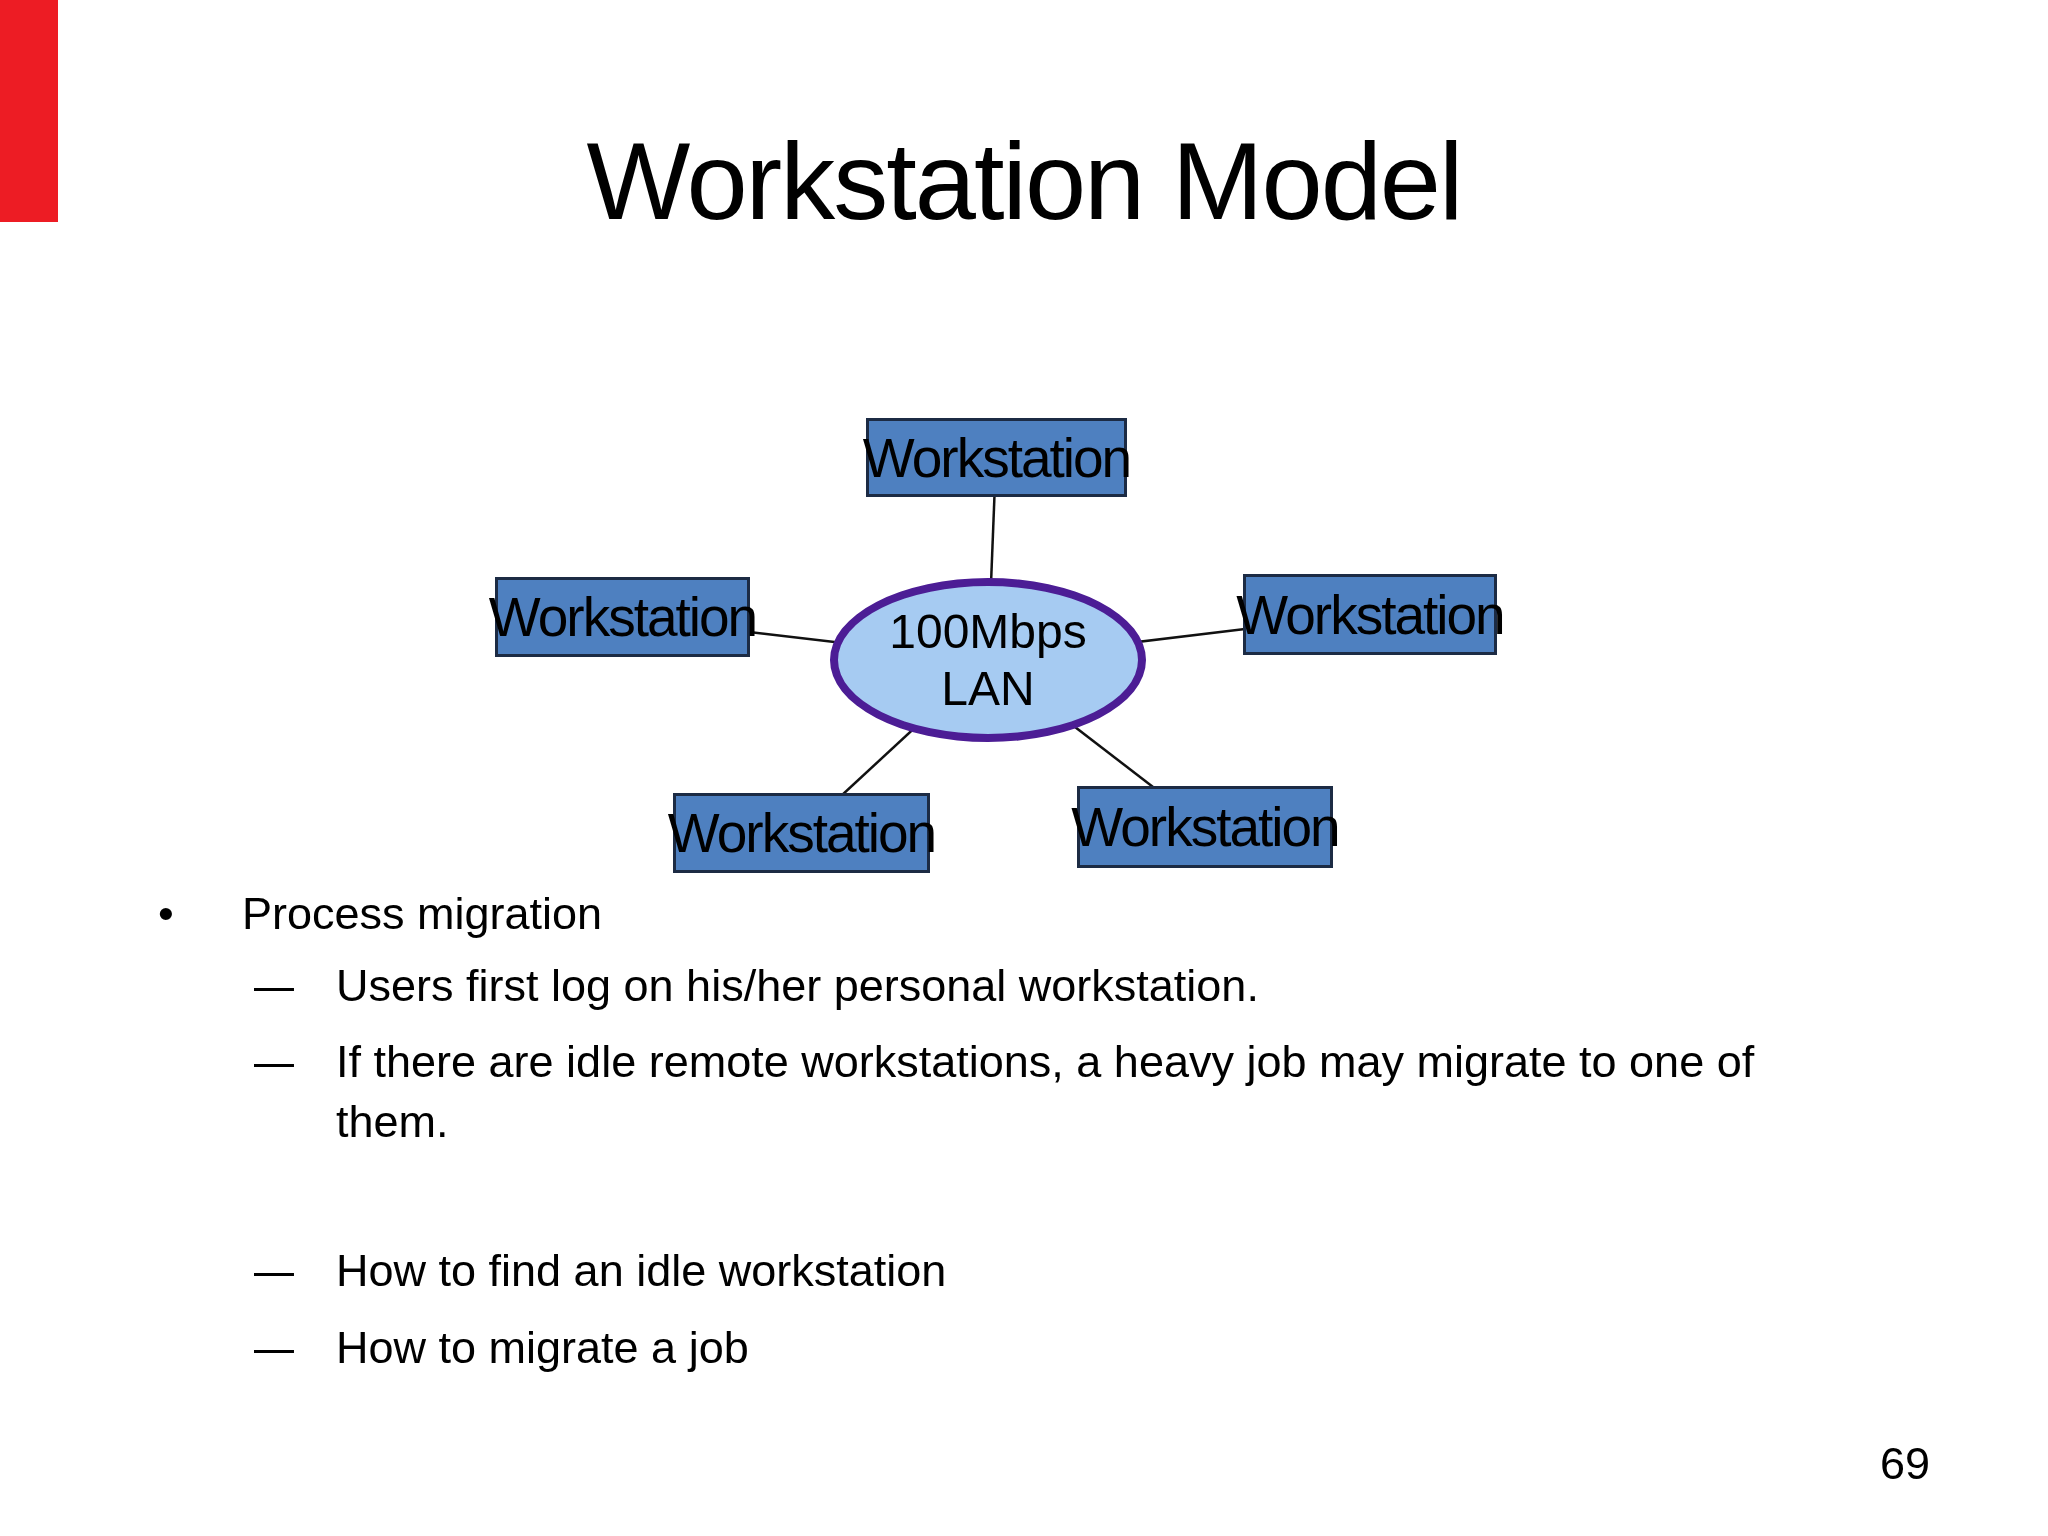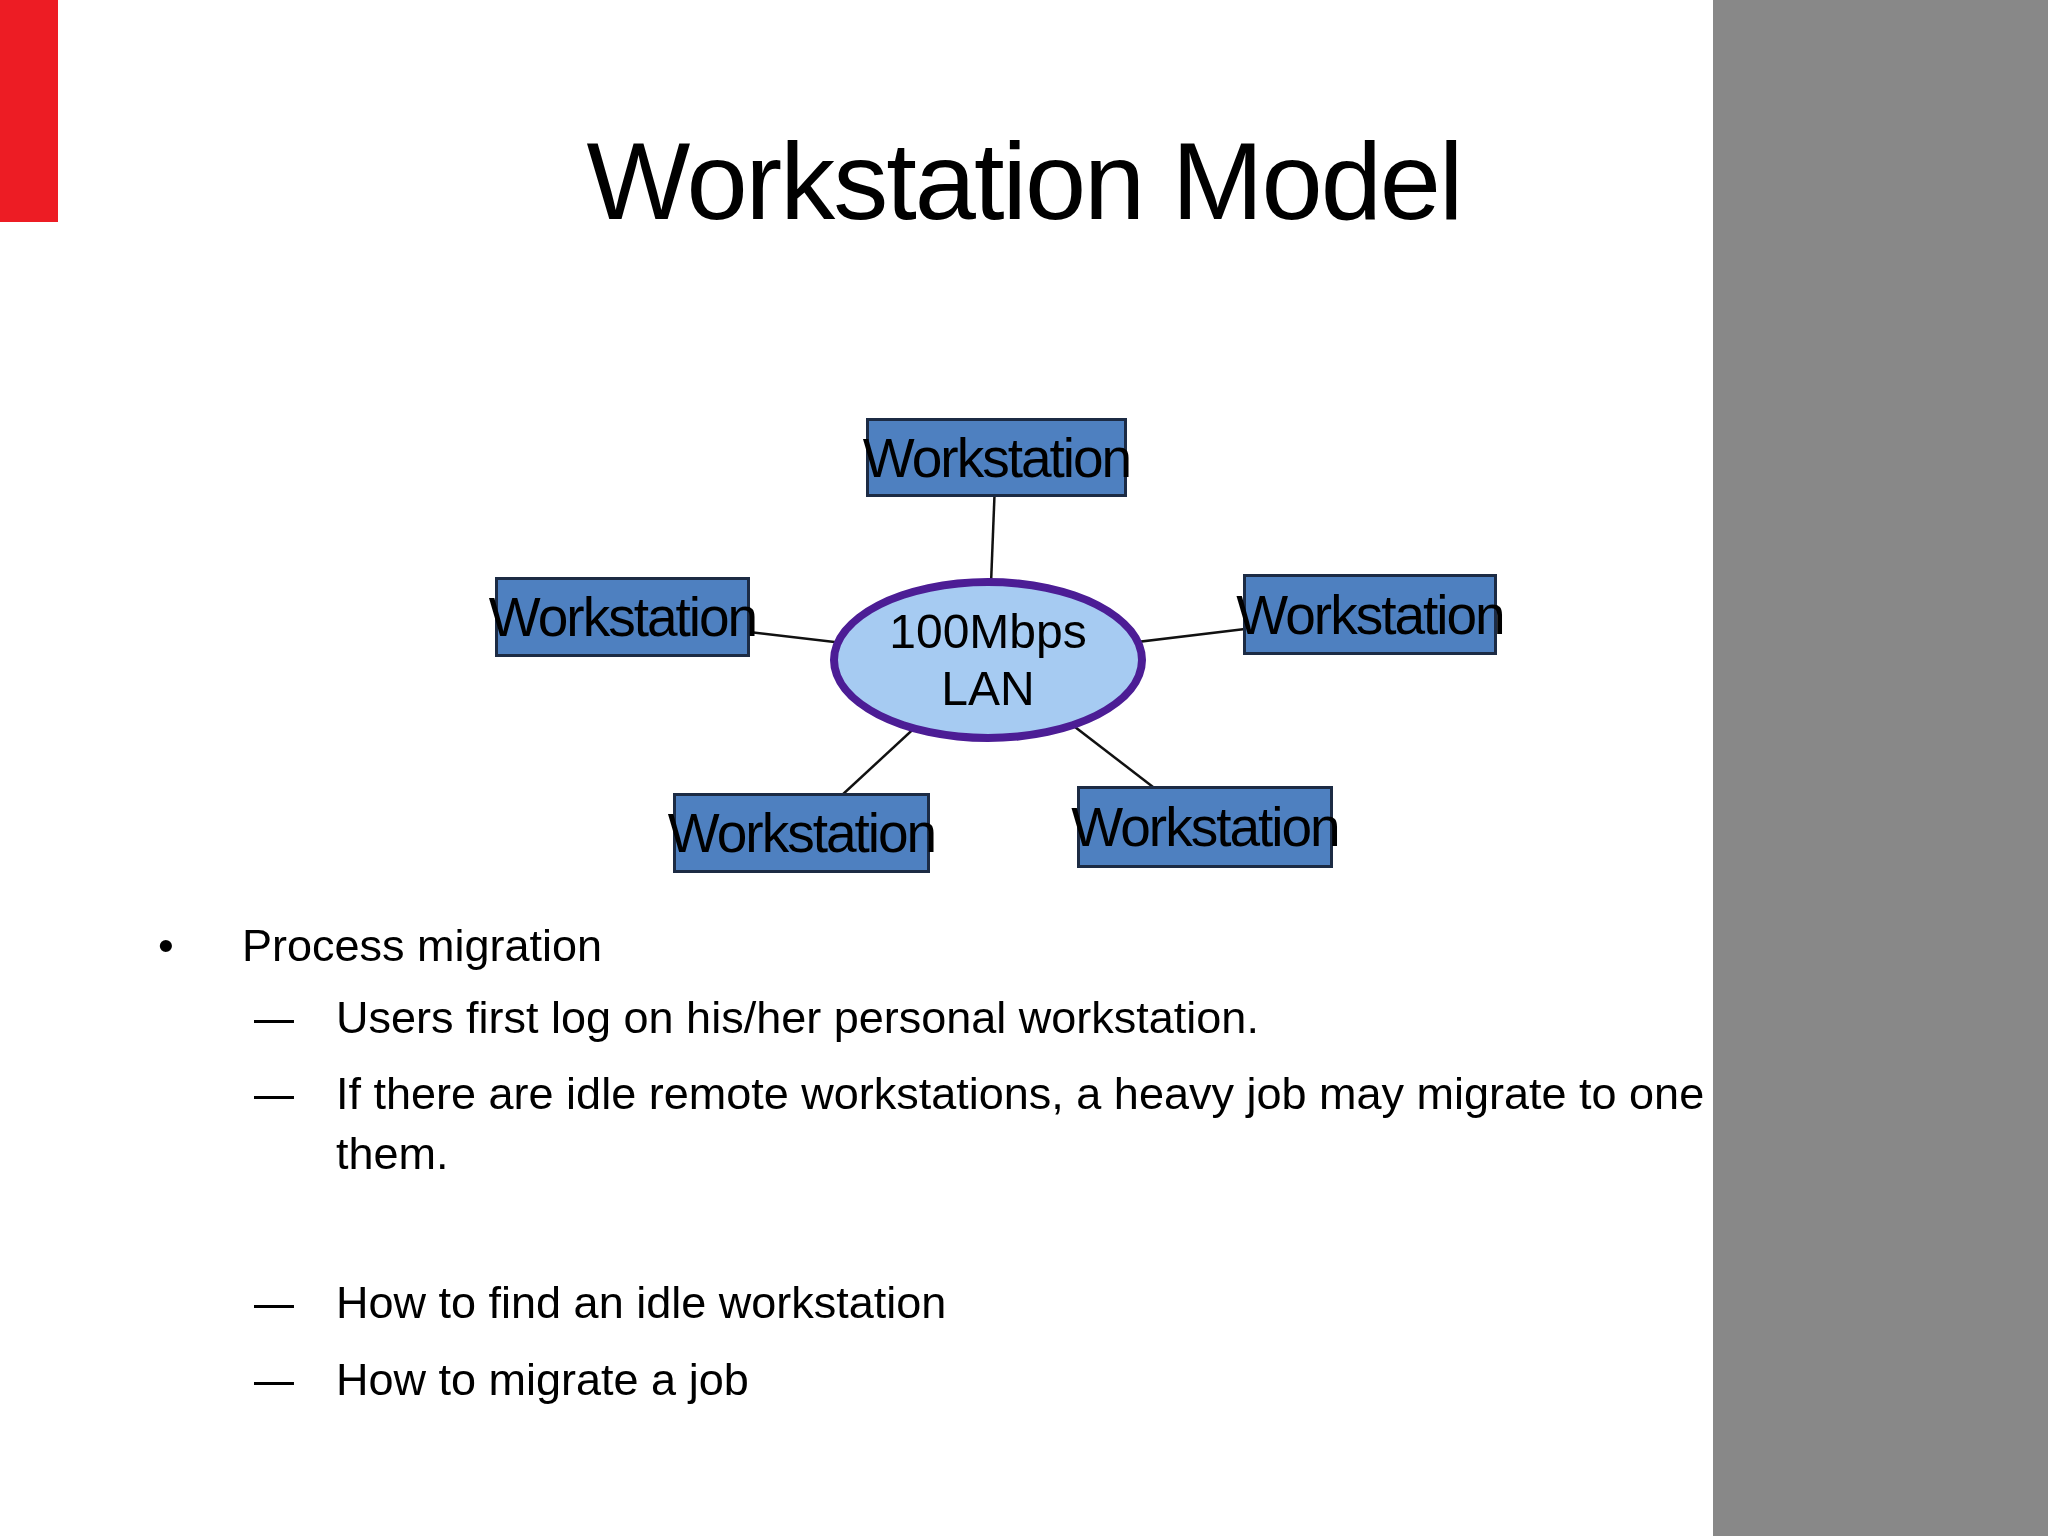--- a/index.html
+++ b/index.html
@@ -1,18 +1,18 @@
 <!DOCTYPE html>
 <html><head>
 <meta charset="utf-8">
 <style>
   html,body{margin:0;padding:0;background:#888;}
   .slide{
     position:relative;
-    width:1713px;height:1536px;
+    width:2048px;height:1536px;
     background:#ffffff;
     overflow:hidden;
     font-family:"Liberation Sans", sans-serif;
     color:#000;
   }
   
   .accent-bar{
     position:absolute;left:0;top:0;width:58px;height:222px;
     background:#ed1c24;
   }
@@ -47,21 +47,21 @@
     background:#a6cbf2;
     border:8px solid #4c1d95;
     border-radius:50%;
     box-sizing:border-box;
     display:flex;flex-direction:column;align-items:center;justify-content:center;
     font-size:48px;line-height:57px;
   }
   
   .row{
     position:absolute;
-    font-size:45px;line-height:60px;margin-top:32px;
+    font-size:45px;line-height:60px;
   }
   .lvl1{left:158px;padding-left:84px;text-indent:-84px;}
   .lvl2{left:254px;padding-left:82px;text-indent:-82px;width:1520px;}
   .marker{display:inline-block;text-indent:0;}
   .lvl1 .marker{width:84px;}
   .lvl2 .marker{width:82px;transform:scaleX(1.6);transform-origin:0 50%;}
   .r1{top:884px;}
   .r2{top:956px;}
   .r3{top:1032px;}
   .r4{top:1171px;}

